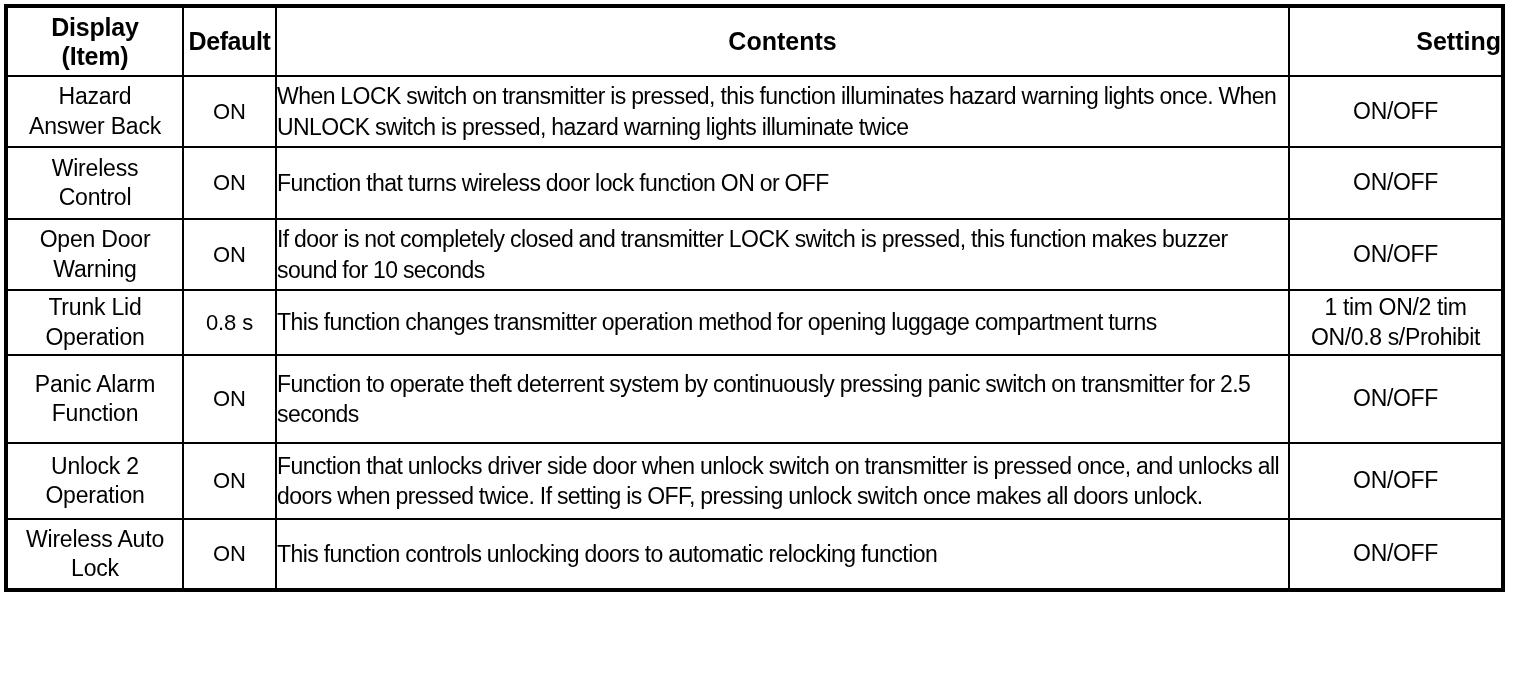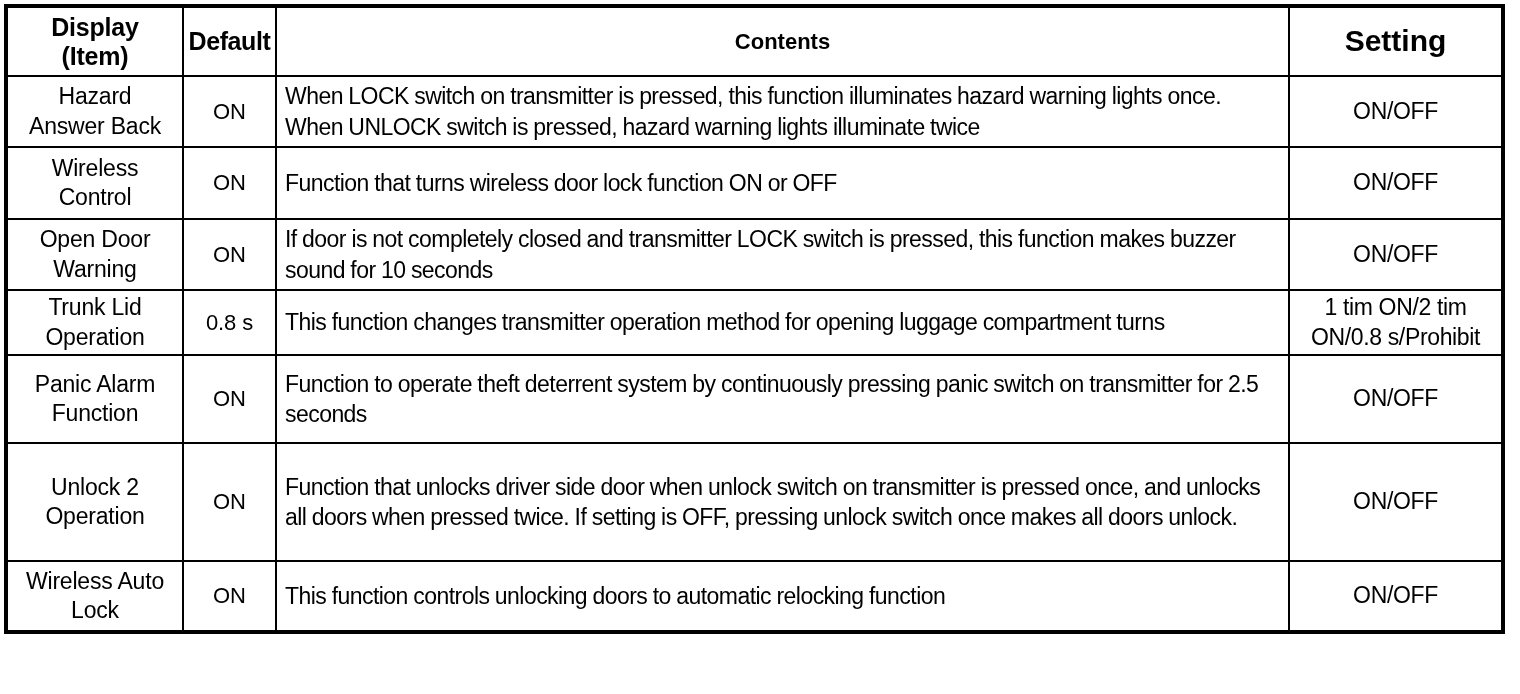--- a/index.html
+++ b/index.html
@@ -50,22 +50,22 @@
   
   thead tr { height: 70px; }
   thead th {
     border-bottom: 4px solid #000000;
     font-weight: bold;
     text-align: center;
     line-height: 1.14;
   }
   th.h-item    { font-size: 25px; letter-spacing: -0.2px; }
   th.h-default { font-size: 25px; letter-spacing: -0.4px; }
-  th.h-contents{ font-size: 22px; }
-  th.h-setting { font-size: 30px; }
+  th.h-contents{ font-size: 25px; }
+  th.h-setting { font-size: 25px; text-align: right; }
 
   th .hl { display: block; }
 
   
   td.item {
     text-align: center;
     font-size: 23px;
     line-height: 1.28;
     letter-spacing: -0.2px;
     padding: 2px 3px;
@@ -75,21 +75,21 @@
   td.dflt {
     text-align: center;
     font-size: 22px;
     letter-spacing: -0.1px;
   }
 
   td.contents {
     text-align: left;
     font-size: 23px;
     line-height: 1.33;
-    padding: 4px 6px 4px 8px;
+    padding: 4px 6px 4px 0;
     font-stretch: condensed;
     letter-spacing: -0.55px;
     word-spacing: -0.4px;
   }
 
   td.setting {
     text-align: center;
     font-size: 23px;
     line-height: 1.28;
     letter-spacing: -0.35px;
@@ -97,21 +97,21 @@
     margin-left: 28px;
   }
   td.setting .sl { display: block; white-space: nowrap; }
 
   
   tr.r0 { height: 58px; }
   tr.r1 { height: 72px; }
   tr.r2 { height: 71px; }
   tr.r3 { height: 60px; }
   tr.r4 { height: 88px; }
-  tr.r5 { height: 118px; }
+  tr.r5 { height: 76px; }
   tr.r6 { height: 72px; }
   tr.r7 { height: 71px; }
 </style>
 </head>
 <body>
 
 <div class="page">
 
   <table class="spec-table">
     <colgroup>

